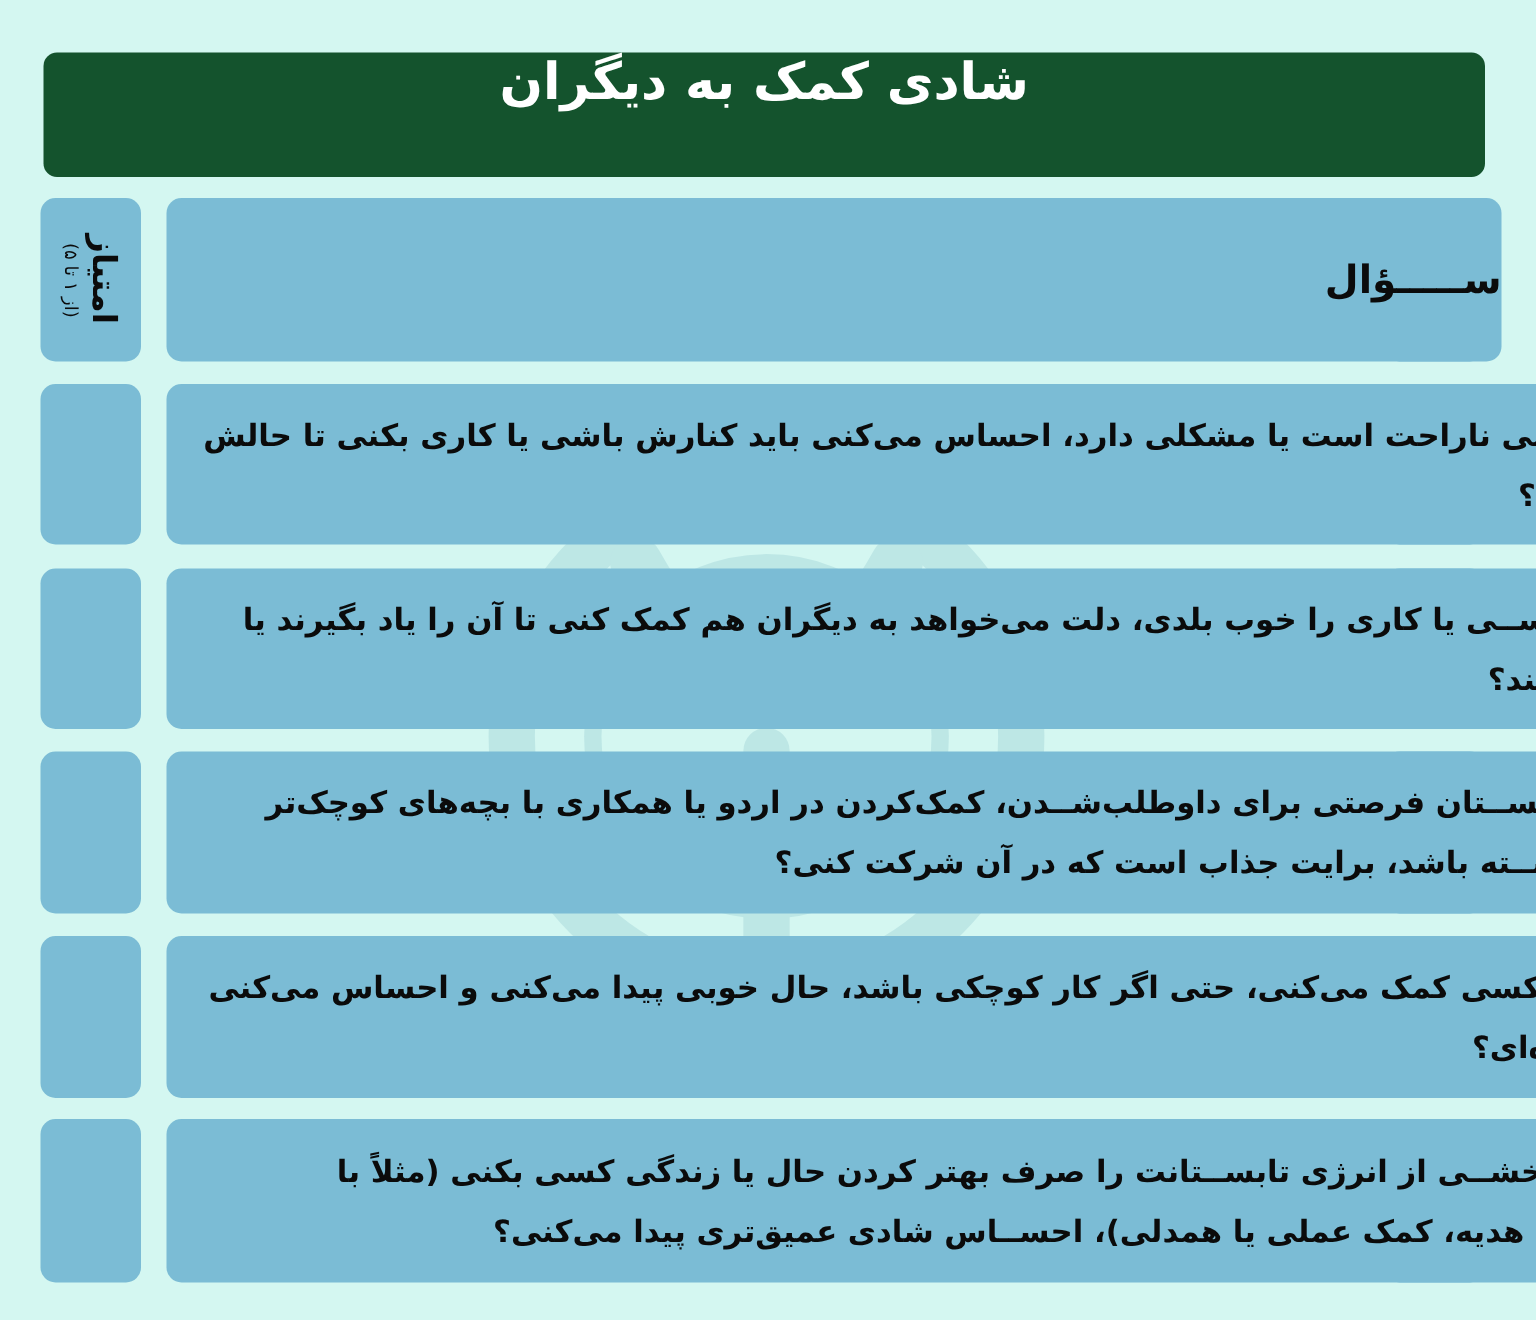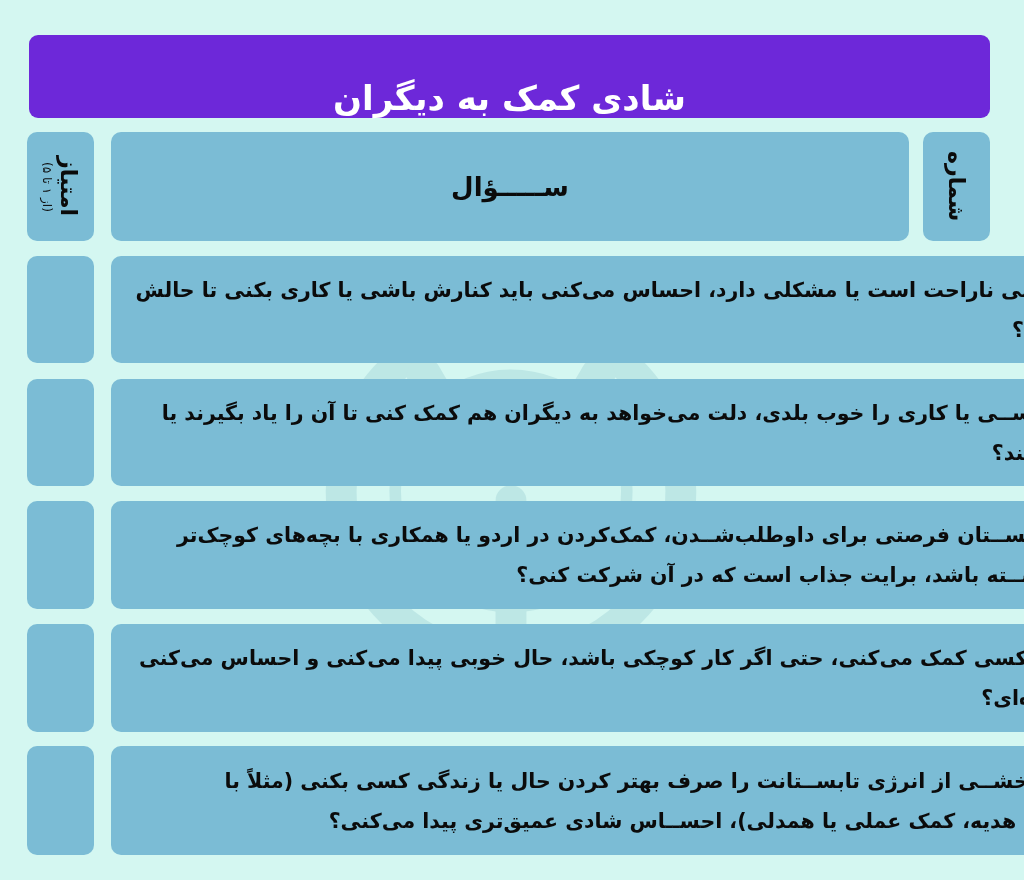--- a/index.html
+++ b/index.html
@@ -4,33 +4,33 @@
 <style>
   html, body { margin:0; padding:0; }
   body {
     width:1024px; height:880px; overflow:hidden;
     background:#d4f7f1;
     font-family:"DejaVu Sans", sans-serif;
     position:relative;
   }
   .title-bar {
     position:absolute; left:29px; top:35px; width:961px; height:83px;
-    background:#6d28d9; border-radius:9px;
-    display:flex; align-items:flex-end; justify-content:center;
+    background:#14532d; border-radius:9px;
+    display:flex; align-items:flex-start; justify-content:center;
   }
   .title-bar span {
     color:#ffffff; font-size:34px; font-weight:bold; direction:rtl;
   }
   .cell {
     position:absolute; background:#7bbcd5; border-radius:10px;
     display:flex; align-items:center; justify-content:center;
     color:#0b0b0b;
   }
   .col-score { left:27px; width:67px; }
-  .col-question { left:111px; width:798px; }
+  .col-question { left:111px; width:890px;justify-content:flex-end; }
   .col-number { left:923px; width:67px; }
   .hdr { top:132px; height:109px; }
   .vert {
     writing-mode:vertical-rl; font-weight:bold; direction:rtl;
   }
   .hdr-num-label { font-size:22px; }
   .hdr-score-wrap { display:flex; flex-direction:row-reverse; align-items:center; gap:2px; }
   .hdr-score-label { font-size:22px; }
   .hdr-score-sub { font-size:12px; font-weight:normal; }
   .hdr-question-label { font-size:26px; font-weight:bold; direction:rtl; }

